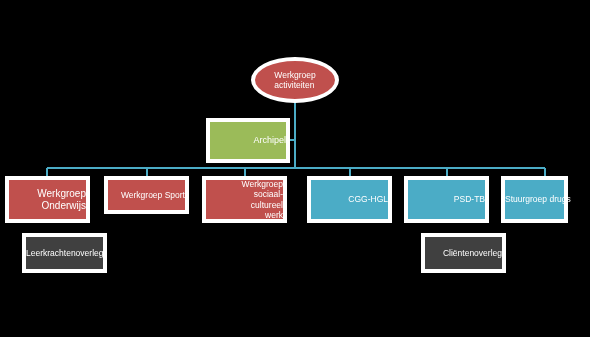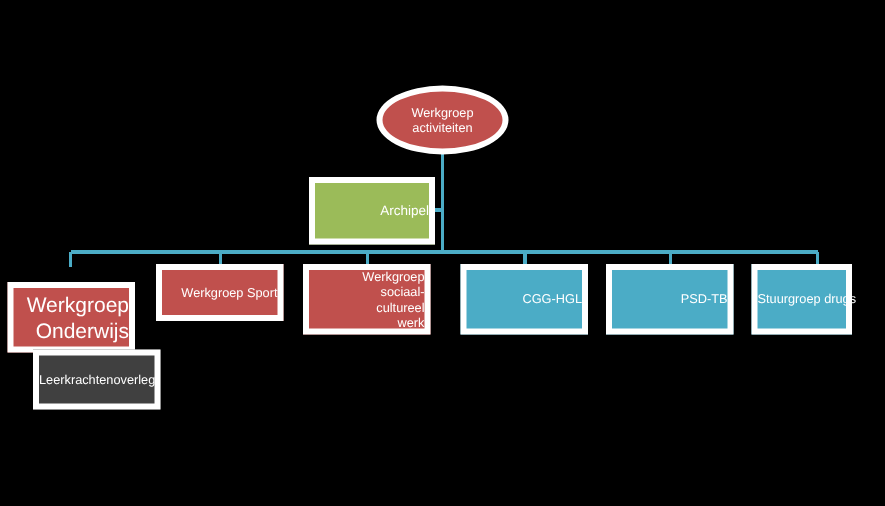--- a/index.html
+++ b/index.html
@@ -28,21 +28,20 @@
   
   .ellipse-node {
     position: absolute;
     box-sizing: border-box;
     border-radius: 50%;
     background: #C0504D;
     border: 4px solid #FFFFFF;
     display: flex;
     align-items: center;
     justify-content: center;
-    text-align: center;
     color: #FFFFFF;
     line-height: 1.18;
   }
 
   
   .box-node {
     position: absolute;
     box-sizing: border-box;
     border: 4px solid #FFFFFF;
     display: flex;
@@ -96,21 +95,21 @@
     <span>
       <span>Werkgroep</span><br>
       <span>activiteiten</span>
     </span>
   </div>
 
   <div class="box-node c-green" style="left:206px; top:118px; width:84px; height:45px; font-size:9px;">
     <span class="label">Archipel</span>
   </div>
 
-  <div class="box-node c-red wrap" style="left:5px; top:188px; width:85px; height:47px; font-size:14px;">
+  <div class="box-node c-red wrap" style="left:5px; top:176px; width:85px; height:47px; font-size:10px;">
     <span class="label">Werkgroep Onderwijs</span>
   </div>
 
   <div class="box-node c-red wrap" style="left:104px; top:176px; width:85px; height:38px; font-size:8.5px;">
     <span class="label">Werkgroep Sport</span>
   </div>
 
   <div class="box-node c-red wrap" style="left:202px; top:176px; width:85px; height:47px; font-size:8.5px;padding-left:25px;">
     <span class="label">Werkgroep sociaal-cultureel werk</span>
   </div>
@@ -124,14 +123,17 @@
   </div>
 
   <div class="box-node c-teal" style="left:501px; top:176px; width:67px; height:47px; font-size:8.5px;">
     <span class="label">Stuurgroep drugs</span>
   </div>
 
   <div class="box-node c-orange overflow" style="left:22px; top:233px; width:85px; height:40px; font-size:8.5px;">
     <span class="label">Leerkrachtenoverleg</span>
   </div>
 
+  <div class="box-node c-orange" style="left:421px; top:233px; width:85px; height:40px; font-size:8.5px;">
+    <span class="label">Cliëntenoverleg</span>
+  </div>
 
 </div>
 
 </body></html>

